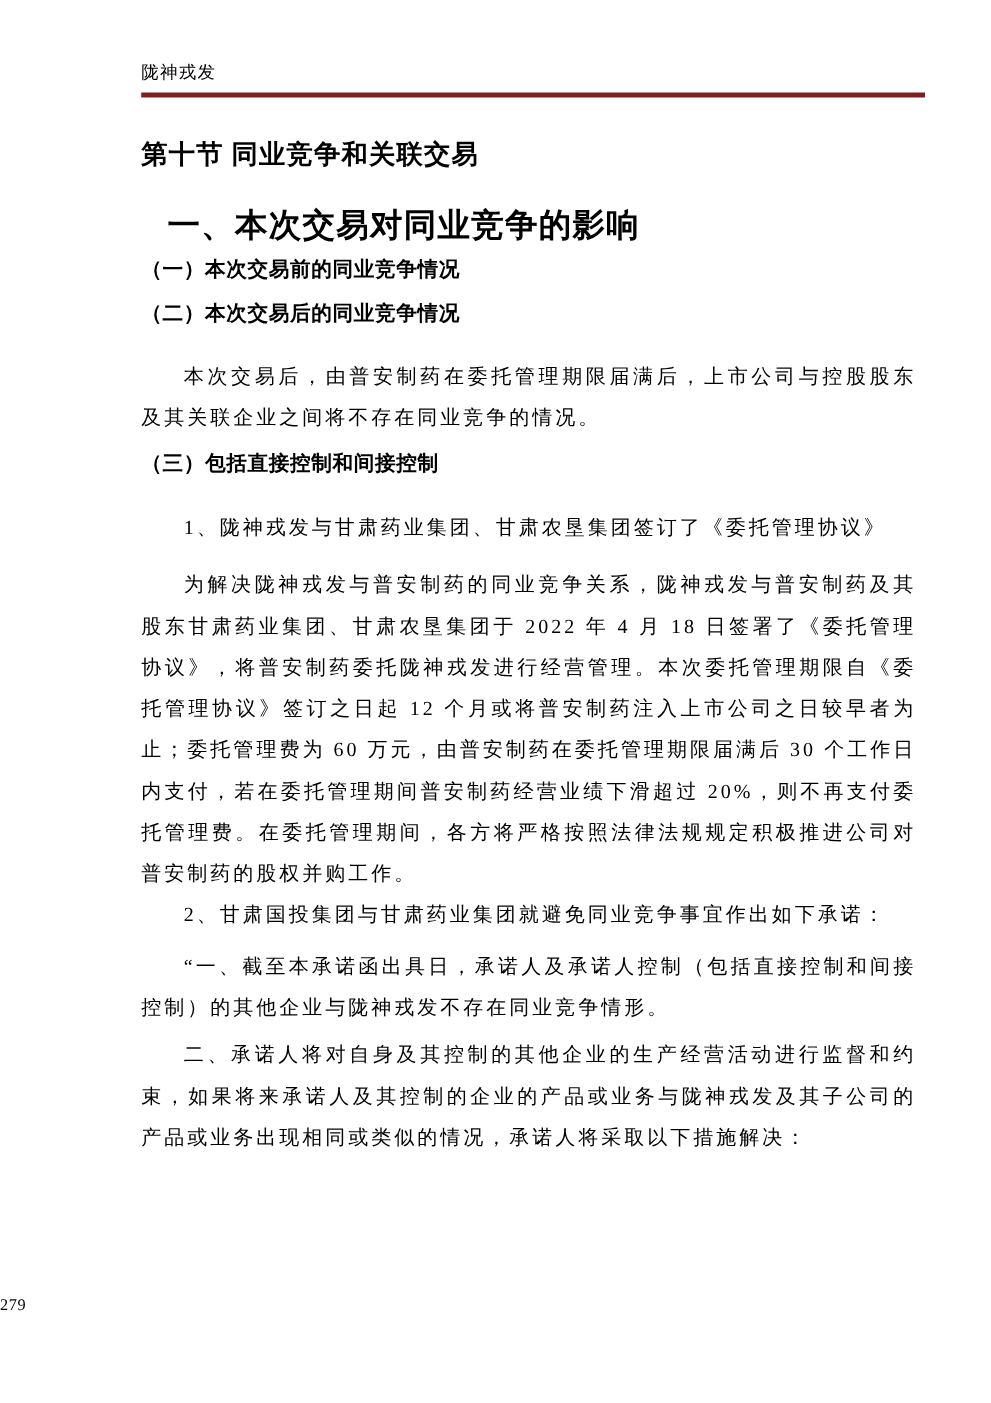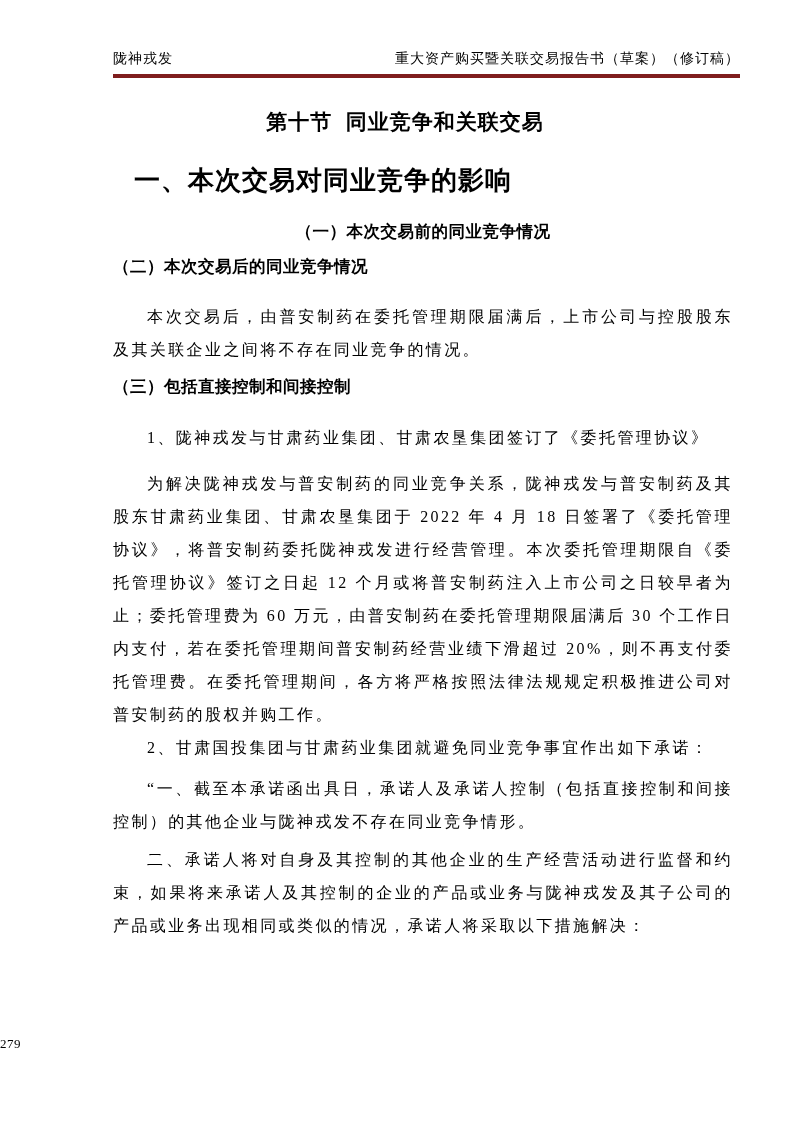--- a/index.html
+++ b/index.html
@@ -31,22 +31,21 @@
   
   .content {
     position: absolute;
     left: 113px;
     top: 0;
     width: 620px;
     font-size: 16px;
   }
   .doc-title {
     margin: 110px 36px 0 0;
-    text-align: center;
-    font-family: Liberation Mono, monospace;
+    font-family: Liberation Serif, serif;
     font-weight: bold;
     font-size: 21px;
     line-height: 27px;
     letter-spacing: 1px;
   }
   .h1 {
     margin: 29px 0 0 0;
     padding-left: 21px;
     font-family: Liberation Serif, serif;
     font-weight: bold;
@@ -62,21 +61,21 @@
     letter-spacing: 0.5px;
     margin: 0;
   }
   .p {
     margin: 0;
     text-align: justify;
     text-indent: 34px;
     line-height: 33px;
     letter-spacing: 2.4px;
   }
-  .mt-b1 { margin-top: 25px; text-align: center; }
+  .mt-b1 { margin-top: 10px; }
   .mt-b2 { margin-top: 29px; }
   .mt-b3 { margin-top: 12px; }
   .mt-b4 { margin-top: 22px; }
   .mt-b5 { margin-top: 9px; }
   .mt-b6 { margin-top: 23px; }
   .mt-b7 { margin-top: 13px; }
   .mt-b8 { margin-top: 0; }
   .mt-b9 { margin-top: 8px; font-family: Liberation Serif, serif; }
   .mt-b10 { margin-top: 5px; }
   .footer {
@@ -88,21 +87,20 @@
     letter-spacing: 0.5px;
   }
 </style>
 </head>
 <body>
 
 <div class="page">
 
   <div class="header">
     <span class="left">陇神戎发</span>
-    <span class="right">重大资产购买暨关联交易报告书（草案）（修订稿）</span>
   </div>
 
   <div class="content">
     <div class="doc-title">第十节 同业竞争和关联交易</div>
 
     <div class="h1">一、本次交易对同业竞争的影响</div>
 
     <div class="h2 mt-b1">（一）本次交易前的同业竞争情况</div>
 
     <div class="h2 mt-b3">（二）本次交易后的同业竞争情况</div>

